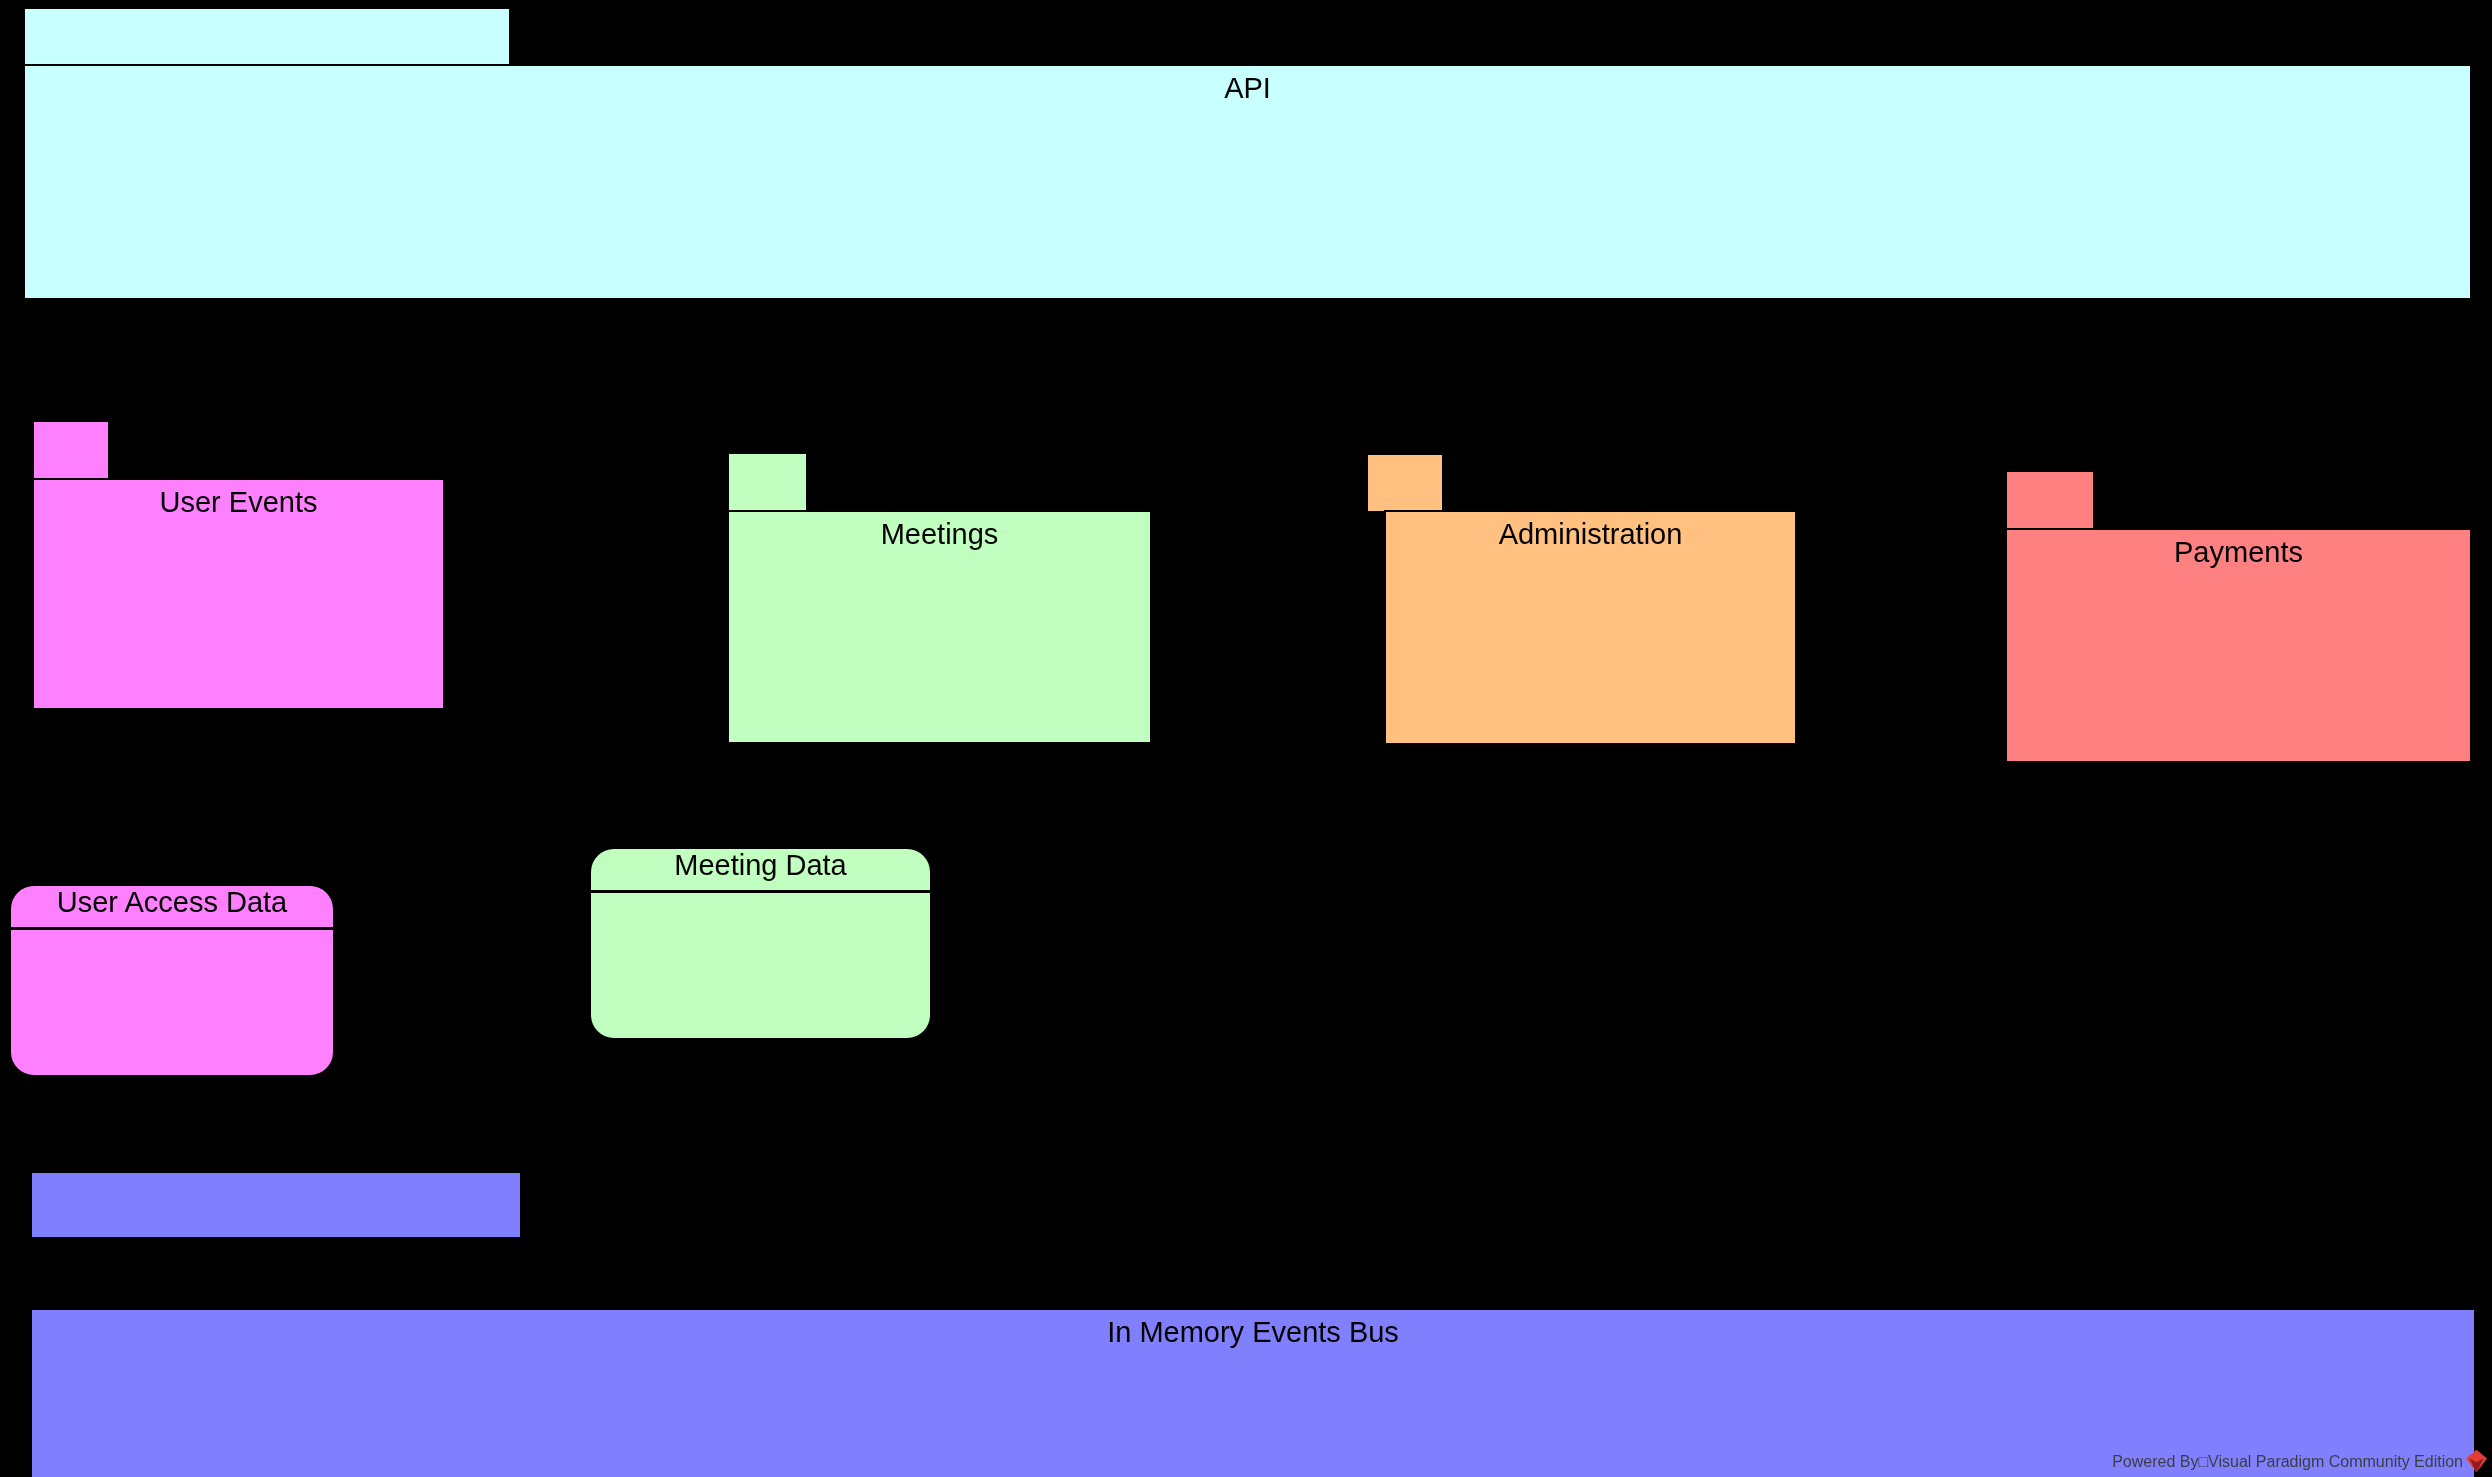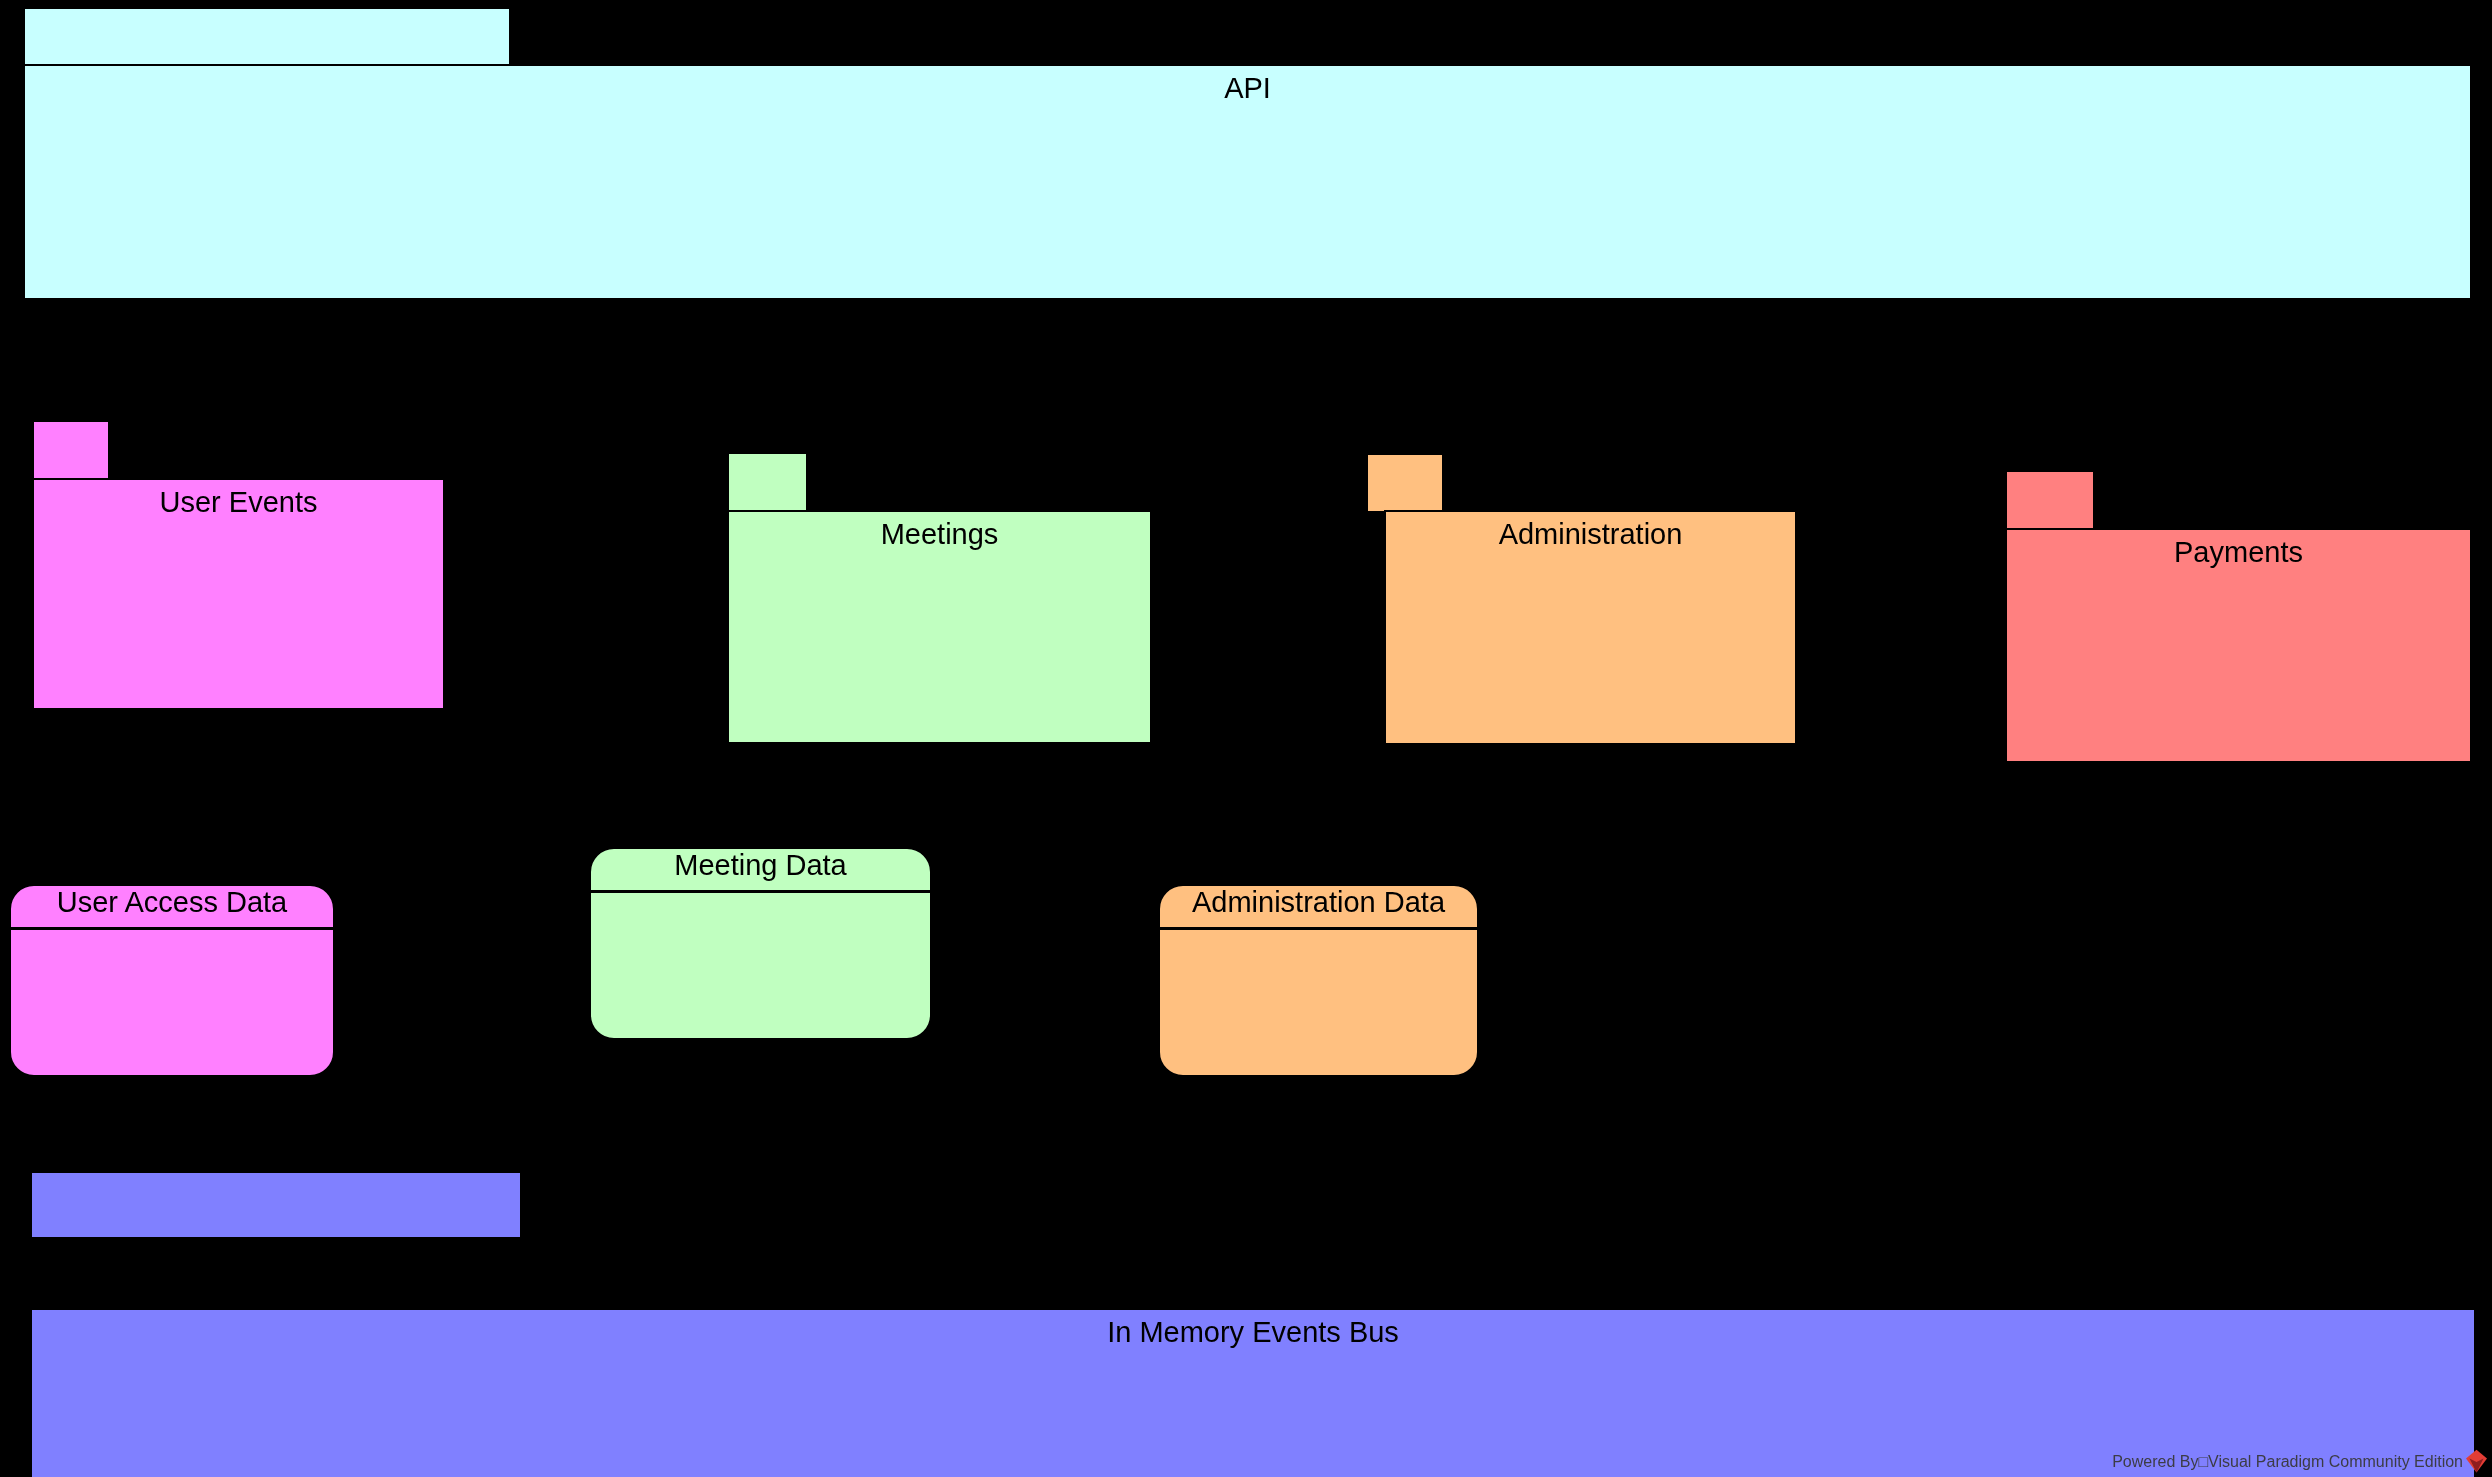--- a/index.html
+++ b/index.html
@@ -92,25 +92,20 @@
       <span>User Access Data</span>
     </div>
   </div>
 
   <div class="store st-meet" style="background-color: rgb(192, 255, 192);">
     <div class="store-title">
       <span>Meeting Data</span>
     </div>
   </div>
 
-  <div class="store st-admin" style="background-color: rgb(255, 192, 128);">
-    <div class="store-title">
-      <span>Administration Data</span>
-    </div>
-  </div>
 
 
   <div class="pkg pkg-bus">
     <div class="tab" style="background-color: rgb(128, 128, 255);"></div>
     <div class="body" style="background-color: rgb(128, 128, 255);">
       <span class="lbl">In Memory Events Bus</span>
     </div>
   </div>
 
   <div class="watermark" style="color: rgb(60, 60, 70);">

